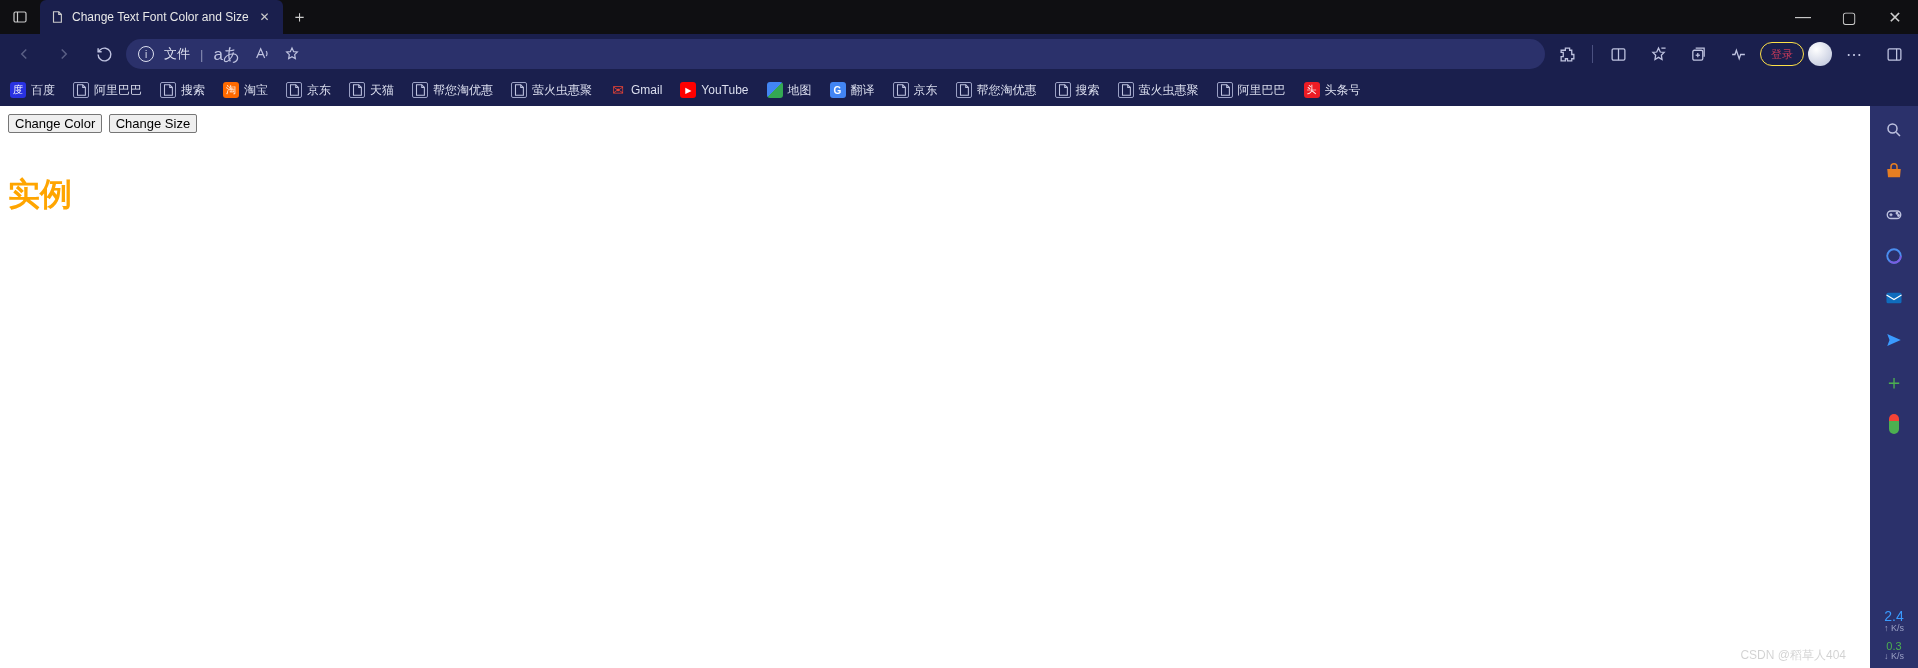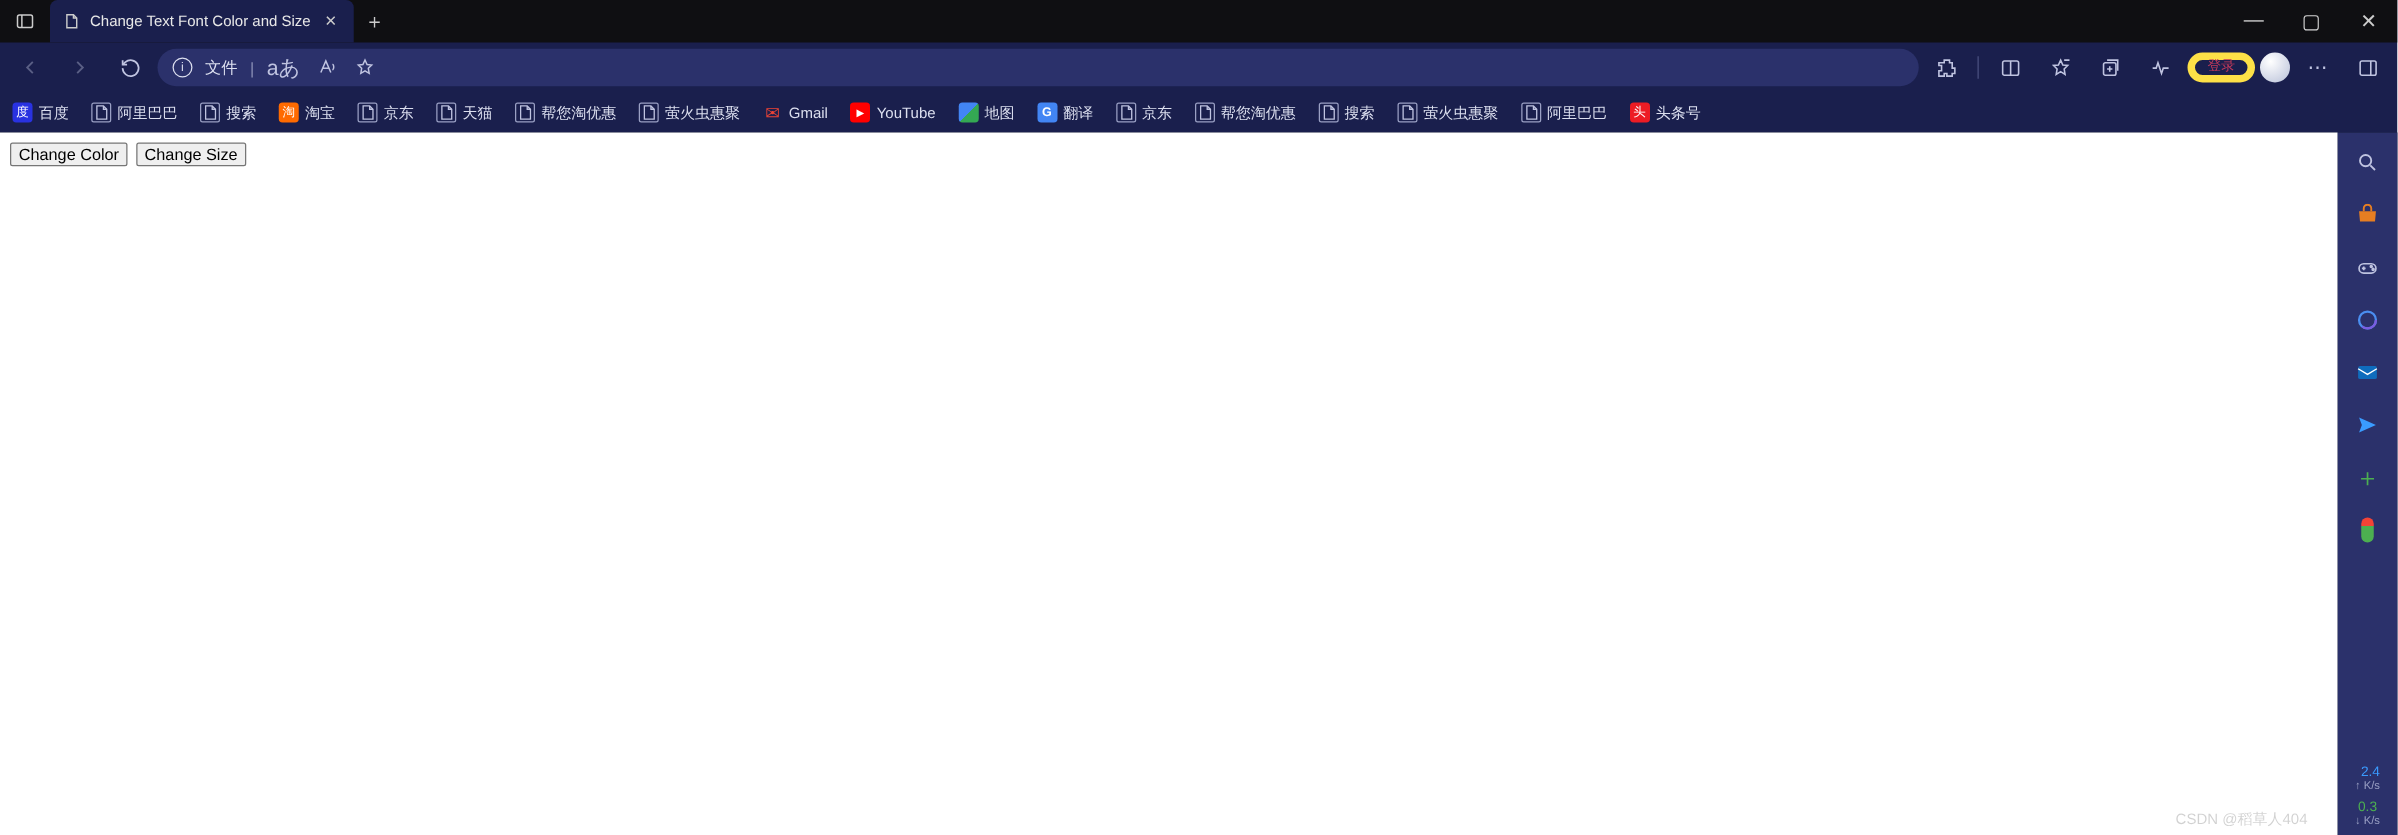--- a/index.html
+++ b/index.html
@@ -22,49 +22,49 @@
 
 .toolbar { height: 40px; display: flex; align-items: center; padding: 0 6px; gap: 4px; }
 .tbtn { width: 36px; height: 32px; display: flex; align-items: center; justify-content: center; color: #bfc3e0; border-radius: 4px; }
 .tbtn.disabled { color: #5a5f85; }
 .addrbar { flex: 1; height: 30px; background: #2b316b; border-radius: 15px; display: flex; align-items: center; padding: 0 12px; gap: 10px; color: #dcdfef; font-size: 13px; }
 .addrbar .info-icon { width: 16px; height: 16px; border: 1px solid #dcdfef; border-radius: 50%; display: flex; align-items: center; justify-content: center; font-size: 10px; }
 .addrbar .file-label { color: #dcdfef; }
 .addrbar .divider { color: #8a8fb5; }
 .addrbar .url { color: #dcdfef; flex: 1; white-space: nowrap; }
 .addrbar .right-icons { display: flex; gap: 14px; align-items: center; color: #bfc3e0; }
-.login-btn { height: 24px; padding: 0 10px; border: 6px solid #fde047; border-radius: 12px; display: flex; align-items: flex-end; gap: 4px; font-size: 11px; color: #c63a5a; }
+.login-btn { height: 24px; padding: 0 10px; border: 1px solid #fde047; border-radius: 12px; display: flex; align-items: center; gap: 4px; font-size: 11px; color: #c63a5a; }
 .avatar { width: 24px; height: 24px; border-radius: 50%; background: radial-gradient(circle at 35% 30%, #fff, #b8c0d8); }
 
 
 .bookmarks { height: 32px; display: flex; align-items: center; padding: 0 10px; gap: 18px; color: #dcdfef; font-size: 12px; }
 .bm { display: flex; align-items: center; gap: 5px; white-space: nowrap; }
 .bm .icon { width: 16px; height: 16px; display: flex; align-items: center; justify-content: center; border-radius: 3px; font-size: 10px; }
 .bm .icon.baidu { background: #2932e1; color: #fff; }
 .bm .icon.taobao { background: #ff6a00; color: #fff; }
 .bm .icon.gmail { color: #ea4335; font-size: 14px; }
 .bm .icon.youtube { background: #ff0000; color: #fff; font-size: 8px; }
 .bm .icon.maps { background: linear-gradient(135deg, #4285f4 50%, #34a853 50%); }
 .bm .icon.translate { background: #4285f4; color: #fff; font-weight: bold; }
 .bm .icon.toutiao { background: #ed1c24; color: #fff; }
 .bm .icon.doc { border: 1px solid #9aa0c4; border-radius: 2px; }
 .doc-svg { width: 14px; height: 14px; }
 
 
-.content-wrapper { flex: 1; display: flex; background: #0f172a; }
+.content-wrapper { flex: 1; display: flex; background: #fdba74; }
 .page { flex: 1; background: #ffffff; padding: 8px; position: relative; }
 .page button { font-family: Arial, sans-serif; font-size: 13px; padding: 1px 6px; background: #efefef; border: 1px solid #767676; border-radius: 2px; cursor: pointer; margin-right: 2px; }
 .page h1 { font-size: 32px; font-weight: bold; color: #ffa500; margin-top: 40px; }
 
 
 .sidebar { width: 48px; background: #2b316b; display: flex; flex-direction: column; align-items: center; padding: 6px 0; gap: 6px; }
 .side-item { width: 36px; height: 36px; display: flex; align-items: center; justify-content: center; color: #bfc3e0; border-radius: 6px; }
 .side-spacer { flex: 1; }
 .side-stat { font-size: 9px; color: #9aa0c4; text-align: center; line-height: 1.1; }
-.side-stat .num { color: #3a9bff; font-size: 11px; text-align: right; }
+.side-stat .num { color: #3a9bff; font-size: 14px; }
 .side-stat .num2 { color: #4caf50; font-size: 11px; }
 .green-pill { width: 10px; height: 20px; border-radius: 5px; background: linear-gradient(#f44336 35%, #4caf50 35%); }
 
 .toolbar-sep { width: 1px; height: 18px; background: #4a5080; margin: 0 3px; }
 
 
 .watermark { position: absolute; right: 24px; bottom: 4px; font-size: 12px; color: rgba(0,0,0,0.18); }
 
 svg { display: block; }
 </style>
@@ -309,20 +309,21 @@
       <div class="bm">
         <span class="icon toutiao">头</span>
         <span>头条号</span>
       </div>
     </div>
 
   <div class="content-wrapper">
     <div class="page">
       <button>Change Color</button>
       <button>Change Size</button>
+      <h1>实例</h1>
       <div class="watermark">CSDN @稻草人404</div>
     </div>
 
     <div class="sidebar">
       <div class="side-item">
           <svg width="18" height="18" viewBox="0 0 24 24" fill="none" stroke="currentColor" stroke-width="2">
             <circle cx="10" cy="10" r="6"></circle>
             <line x1="15" y1="15" x2="20" y2="20"></line>
           </svg>
         </div>

